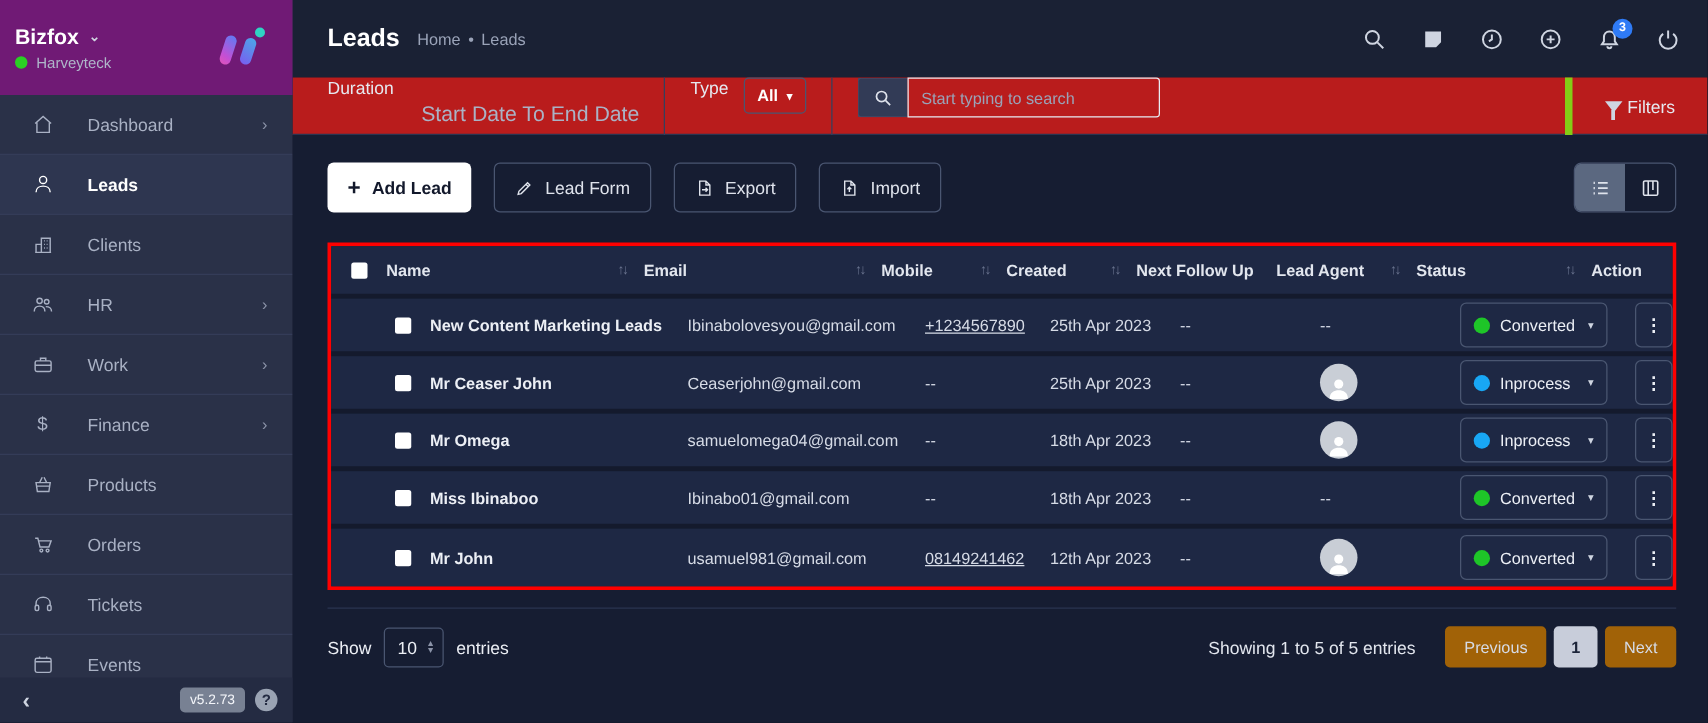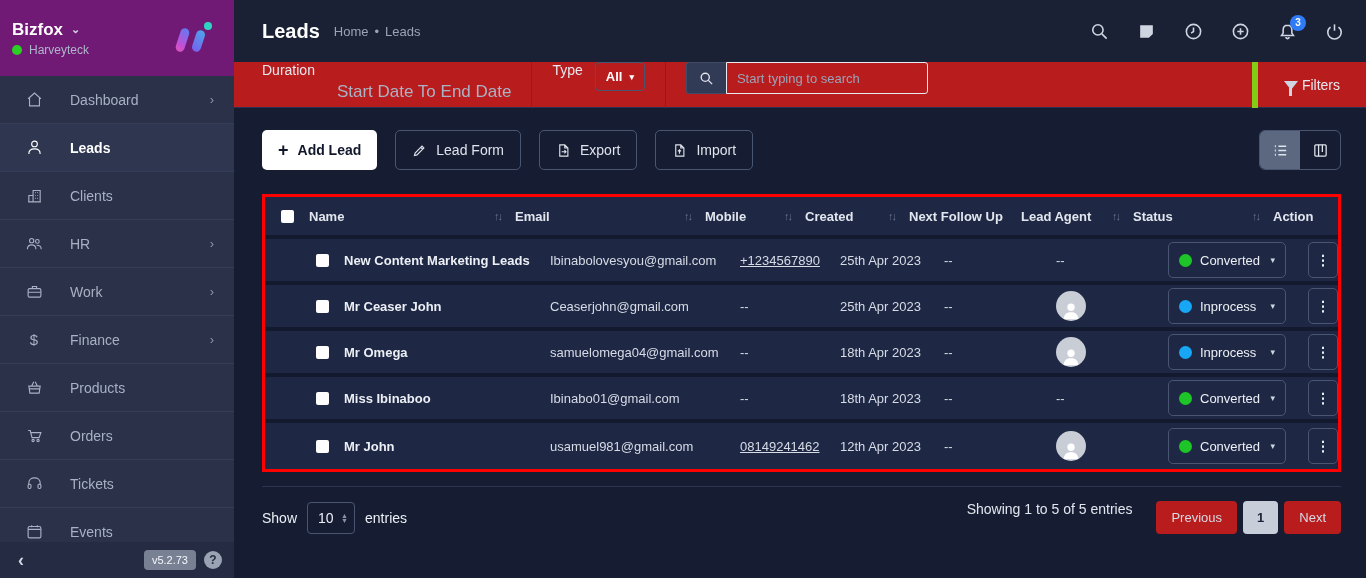--- a/index.html
+++ b/index.html
@@ -98,27 +98,27 @@
   .avatar svg { width:22px; height:22px; fill:#fff; }
   .status-sel { width:118px; height:36px; border:1px solid #4a5671; border-radius:5px; display:flex; align-items:center;
     padding:0 10px; gap:8px; cursor:pointer; }
   .sdot { width:13px; height:13px; border-radius:50%; }
   .s-label { color:#eceff5; font-size:13px; }
   .s-caret { margin-left:auto; color:#cfd5e1; font-size:9px; }
   .action-btn { width:30px; height:36px; border:1px solid #4a5671; border-radius:5px; color:#eceff5;
     display:flex; align-items:center; justify-content:center; font-size:14px; font-weight:bold; cursor:pointer; letter-spacing:0; }
 
   
-  .table-foot { display:flex; margin-top:14px; padding-bottom:18px; border-top:1px solid #2a3450; padding-top:14px; }
+  .table-foot { display:flex; align-items:center; margin-top:14px; padding-bottom:18px; border-top:1px solid #2a3450; padding-top:14px; }
   .show-group { display:flex; align-items:center; gap:10px; color:#eceff5; font-size:14px; }
   .page-size { width:48px; height:32px; border:1px solid #4a5671; border-radius:4px; display:flex; align-items:center;
     padding:0 6px 0 10px; color:#eceff5; font-size:14px; gap:6px; cursor:pointer; }
   .spin { display:flex; flex-direction:column; font-size:7px; color:#8b93a8; line-height:5px; margin-left:auto; }
   .summary { margin-left:auto; color:#e2e6ee; font-size:14px; margin-right:18px; }
-  .pg-btn { background:#b91c1c; color:#d6dbe6; font-size:13px; border-radius:4px; padding:9px 15px; cursor:pointer; margin-left:6px; }
+  .pg-btn { background:#a16207; color:#d6dbe6; font-size:13px; border-radius:4px; padding:9px 15px; cursor:pointer; margin-left:6px; }
   .pg-num { background:#c8cdda; color:#1c2439; font-size:13px; font-weight:bold; border-radius:4px; padding:9px 14px; cursor:pointer; margin-left:6px; }
 </style>
 </head>
 <body>
 
 <div class="app">
 
   <aside class="sidebar">
     <div class="side-brand">
       <div class="brand-left">

